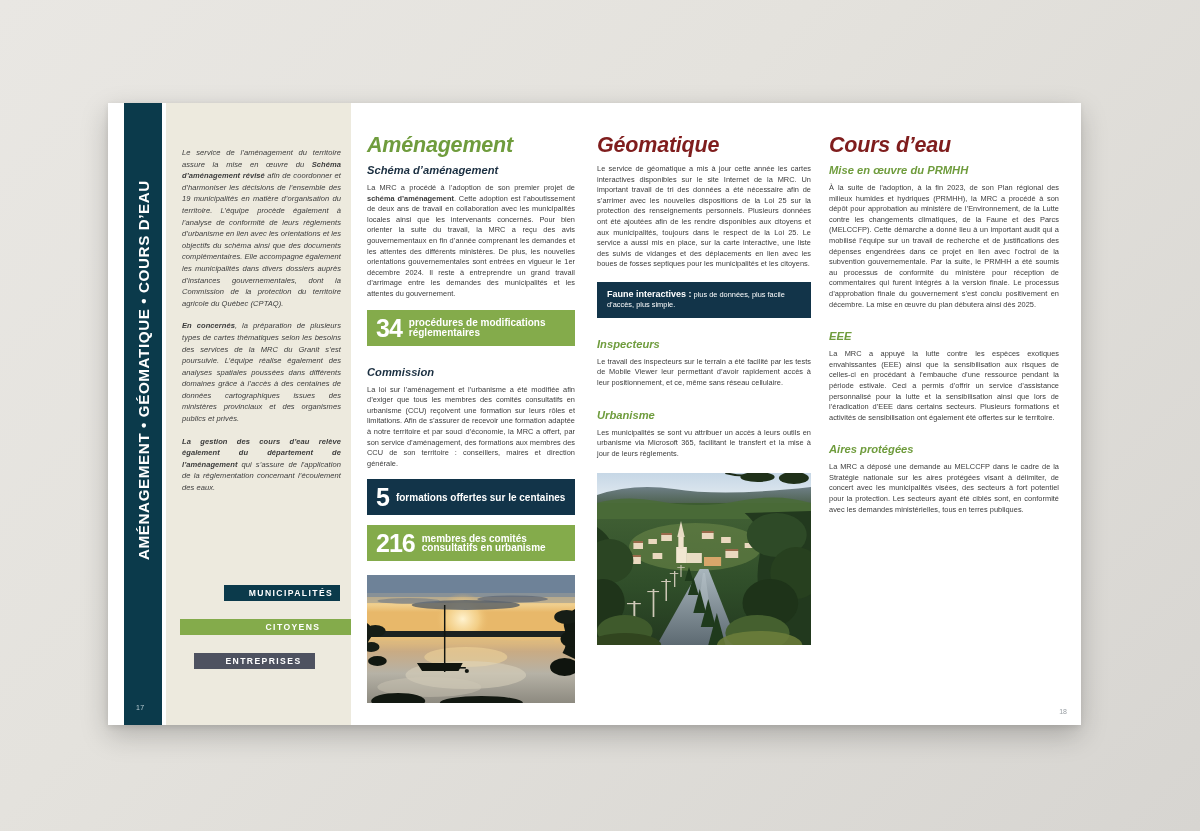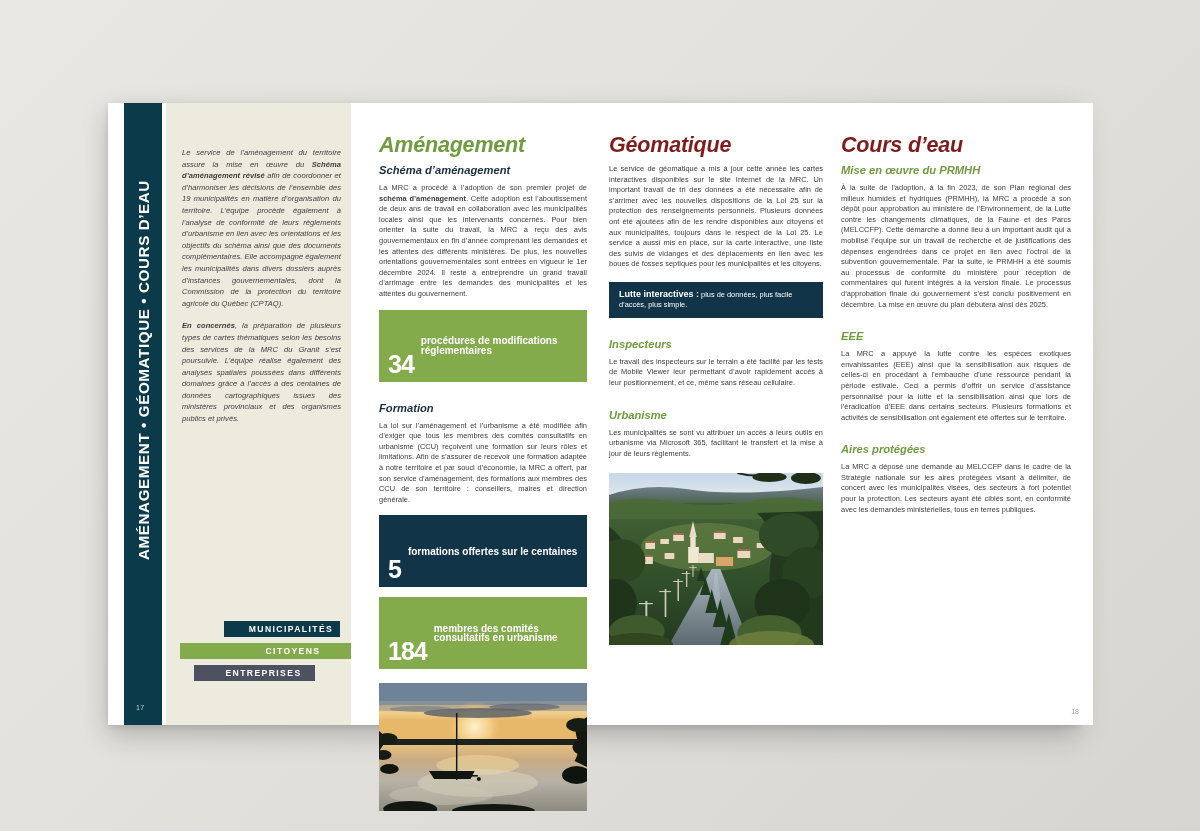--- a/index.html
+++ b/index.html
@@ -82,21 +82,21 @@
   .cream-inner p b { font-weight: bold; font-style: italic; }
 
   
   .tabs {
     position: absolute;
     left: 16px; bottom: 38px;
     width: 200px;
   }
   .tab {
     height: 16px;
-    margin-bottom: 6px;
+    margin-bottom: 18px;
     display: flex;
     align-items: center;
     justify-content: center;
     color: #ffffff;
     font-size: 8.6px;
     font-weight: bold;
     letter-spacing: 1.4px;
     position: relative;
   }
   .tab-municipalites { background: #0b3a4b; width: 116px; margin-left: 42px; }
@@ -104,21 +104,21 @@
   .tab-entreprises   { background: #4e5260; width: 121px; margin-left: 12px; }
   .tab-citoyens span, .tab-entreprises span, .tab-municipalites span { padding-left: 18px; }
 
   
   .page-right {
     flex: 1 1 auto;
     height: 100%;
     background: #ffffff;
     position: relative;
     display: flex;
-    padding: 30px 22px 0 28px;
+    padding: 30px 22px 0 16px;
     box-sizing: border-box;
     gap: 0;
   }
   .col {
     box-sizing: border-box;
     position: relative;
   }
   .col-1 { width: 230px; padding-right: 22px; }
   .col-2 { width: 232px; padding-right: 18px; }
   .col-3 { width: 230px; }
@@ -164,21 +164,20 @@
   .stat-green { background: #84ab4b; }
   .stat-navy  { background: #123449; }
   .stat .num {
     color: #ffffff;
     font-size: 25px;
     font-weight: bold;
     line-height: 24px;
     letter-spacing: -1px;
     margin-right: 7px;
     white-space: nowrap;
-    margin-top: 36px;
   }
   .stat .lbl {
     color: #ffffff;
     font-size: 10px;
     line-height: 9.4px;
     font-weight: bold;
   }
 
   .callout {
     background: #123449;
@@ -210,20 +209,21 @@
 <body>
 
 <div id="spread">
 
   <div class="page-left">
 
     <div class="cream-panel">
       <div class="cream-inner" id="intro-host">
           <p class="">Le service de l’aménagement du territoire assure la mise en œuvre du <b>Schéma d’aménagement révisé</b> afin de coordonner et d’harmoniser les décisions de l’ensemble des 19 municipalités en matière d’organisation du territoire. L’équipe procède également à l’analyse de conformité de leurs règlements d’urbanisme en lien avec les orientations et les objectifs du schéma ainsi que des documents complémentaires. Elle accompagne également les municipalités dans divers dossiers auprès d’instances gouvernementales, dont la Commission de la protection du territoire agricole du Québec (CPTAQ).</p>
           <p class=""><b>En concernés</b>, la préparation de plusieurs types de cartes thématiques selon les besoins des services de la MRC du Granit s’est poursuivie. L’équipe réalise également des analyses spatiales poussées dans différents domaines grâce à l’accès à des centaines de données cartographiques issues des ministères provinciaux et des organismes publics et privés.</p>
+          <p class=""><b>La gestion des cours d’eau relève également du département de l’aménagement</b> qui s’assure de l’application de la réglementation concernant l’écoulement des eaux.</p>
         </div>
 
       <div class="tabs">
         <div class="tab tab-municipalites">
           <span>MUNICIPALITÉS</span>
         </div>
         <div class="tab tab-citoyens">
           <span>CITOYENS</span>
         </div>
         <div class="tab tab-entreprises">
@@ -241,28 +241,28 @@
 
     <div class="col col-1">
       <h1 class="col-title green">Aménagement</h1>
       <div id="amenagement-host">
           <h2 class="sub ">Schéma d’aménagement</h2>
           <p class="body">La MRC a procédé à l’adoption de son premier projet de <b>schéma d’aménagement</b>. Cette adoption est l’aboutissement de deux ans de travail en collaboration avec les municipalités locales ainsi que les intervenants concernés. Pour bien orienter la suite du travail, la MRC a reçu des avis gouvernementaux en fin d’année comprenant les demandes et les attentes des différents ministères. De plus, les nouvelles orientations gouvernementales sont entrées en vigueur le 1er décembre 2024. Il reste à entreprendre un grand travail d’arrimage entre les demandes des municipalités et les attentes du gouvernement.</p>
           <div class="stat stat-green">
             <span class="num">34</span>
             <span class="lbl">procédures de modifications réglementaires</span>
           </div>
-          <h2 class="sub  sub-spaced">Formation</h2>
+          <h2 class="sub  sub-spaced">Commission</h2>
           <p class="body">La loi sur l’aménagement et l’urbanisme a été modifiée afin d’exiger que tous les membres des comités consultatifs en urbanisme (CCU) reçoivent une formation sur leurs rôles et limitations. Afin de s’assurer de recevoir une formation adaptée à notre territoire et par souci d’économie, la MRC a offert, par son service d’aménagement, des formations aux membres des CCU de son territoire : conseillers, maires et direction générale.</p>
           <div class="stat stat-navy">
             <span class="num">5</span>
             <span class="lbl">formations offertes sur le centaines</span>
           </div>
           <div class="stat stat-green">
-            <span class="num">184</span>
+            <span class="num">216</span>
             <span class="lbl">membres des comités consultatifs en urbanisme</span>
           </div>
         </div>
 
       <div class="photo photo-lake">
         <svg width="100%" height="100%" viewBox="0 0 200 128" preserveAspectRatio="none">
           <defs>
             <linearGradient id="sky" x1="0" y1="0" x2="0" y2="1">
               <stop offset="0%" stop-color="#7b8ca0"></stop>
               <stop offset="28%" stop-color="#d9b municipal"></stop>
@@ -314,21 +314,21 @@
           <ellipse cx="30" cy="126" rx="26" ry="8" fill="#121811"></ellipse>
           <ellipse cx="110" cy="128" rx="40" ry="7" fill="#121811"></ellipse>
         </svg>
       </div>
     </div>
 
     <div class="col col-2">
       <h1 class="col-title navy">Géomatique</h1>
       <div id="geomatique-host">
           <p class="body">Le service de géomatique a mis à jour cette année les cartes interactives disponibles sur le site Internet de la MRC. Un important travail de tri des données a été nécessaire afin de s’arrimer avec les nouvelles dispositions de la Loi 25 sur la protection des renseignements personnels. Plusieurs données ont été ajoutées afin de les rendre disponibles aux citoyens et aux municipalités, toujours dans le respect de la Loi 25. Le service a aussi mis en place, sur la carte interactive, une liste des suivis de vidanges et des déplacements en lien avec les boues de fosses septiques pour les municipalités et les citoyens.</p>
-          <div class="callout"><b>Lutte interactives :</b> plus de données, plus facile d’accès, plus simple.</div>
+          <div class="callout"><b>Faune interactives :</b> plus de données, plus facile d’accès, plus simple.</div>
           <h2 class="sub sub-green sub-spaced">Inspecteurs</h2>
           <p class="body">Le travail des inspecteurs sur le terrain a été facilité par les tests de Mobile Viewer leur permettant d’avoir rapidement accès à leur positionnement, et ce, même sans réseau cellulaire.</p>
           <h2 class="sub sub-green sub-spaced">Urbanisme</h2>
           <p class="body">Les municipalités se sont vu attribuer un accès à leurs outils en urbanisme via Microsoft 365, facilitant le transfert et la mise à jour de leurs règlements.</p>
         </div>
 
       <div class="photo photo-village">
         <svg width="100%" height="100%" viewBox="0 0 200 172" preserveAspectRatio="none">
           <defs>
             <linearGradient id="vsky" x1="0" y1="0" x2="0" y2="1">

